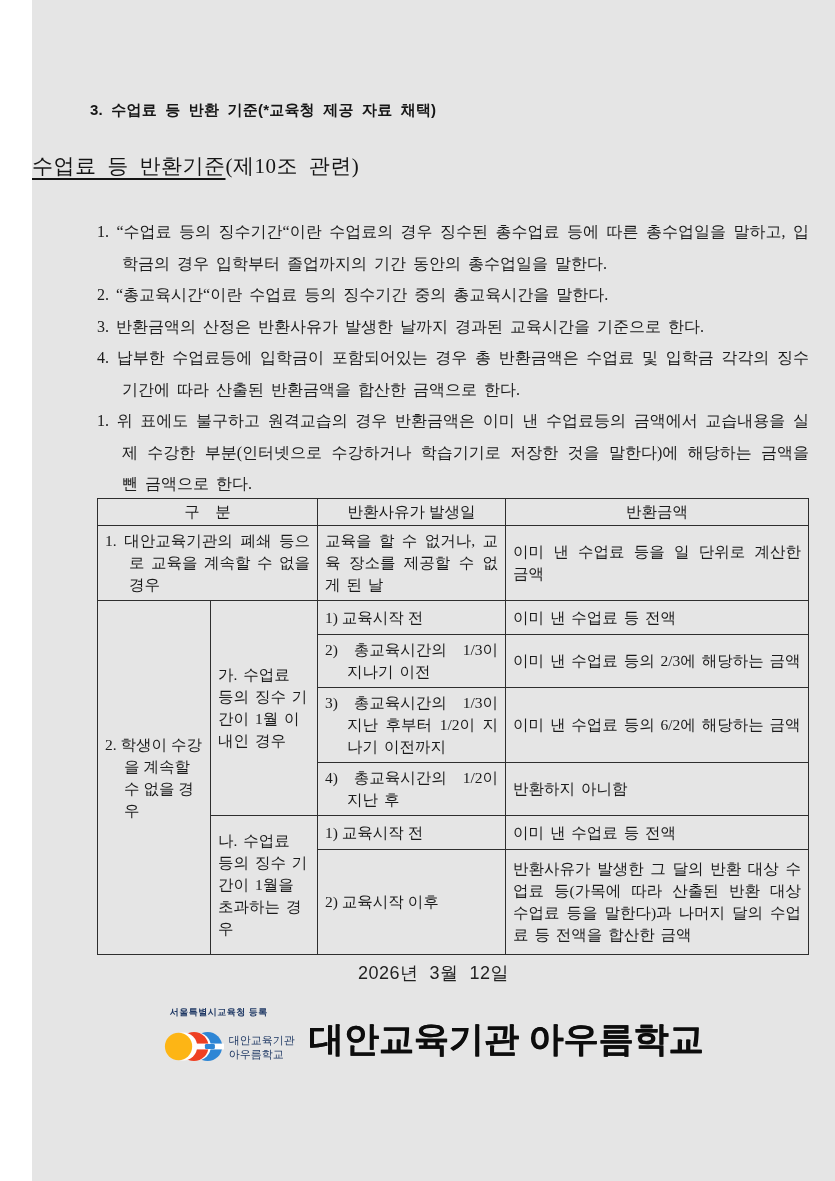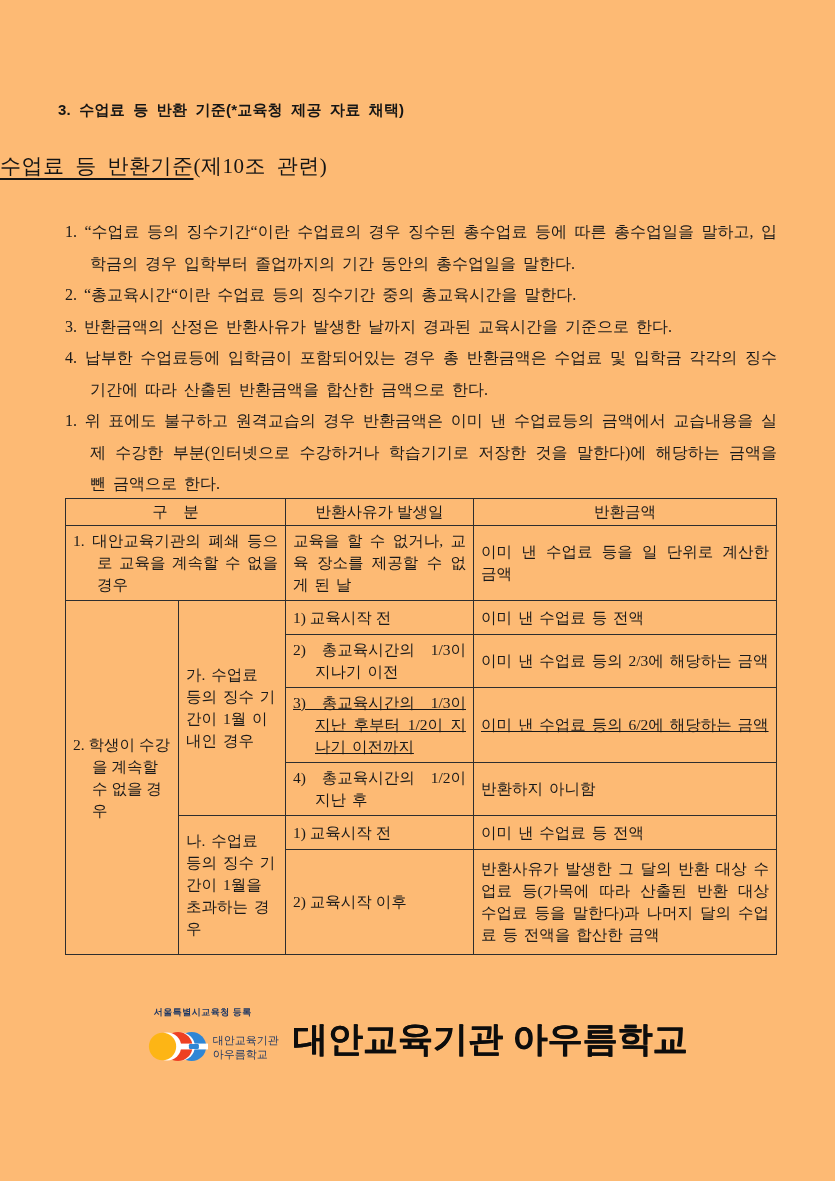--- a/index.html
+++ b/index.html
@@ -4,21 +4,21 @@
 <style>
   * { margin: 0; padding: 0; box-sizing: border-box; }
   html, body { background: #ffffff; }
   body {
     width: 835px; height: 1181px;
     font-family: "Liberation Serif", "DejaVu Serif", serif;
     color: #1c1c1c;
     position: relative;
     overflow: hidden;
   }
-  .page { position: absolute; inset: 0; background: #fdba74; }
+  .page { position: absolute; inset: 0; background: #e5e5e5; margin-left: 32px; }
 
   .heading {
     position: absolute; left: 58px; top: 101px;
     font-family: "Liberation Sans", "DejaVu Sans", sans-serif;
     font-size: 15px; font-weight: 700; letter-spacing: 0.2px;
     word-spacing: 4px; color: #151515;
   }
 
   .subtitle {
     position: absolute; left: 0; right: 0; top: 152px;
@@ -58,21 +58,21 @@
     border: 1.5px solid #2e2e2e;
     vertical-align: middle;
     padding: 4px 7px;
     font-weight: normal;
   }
   .refund-table th { text-align: center; white-space: pre; height: 26px; padding: 2px; }
   tr.r-h  { height: 26px; }
   tr.r-1  { height: 68px; }
   tr.r-a1 { height: 34px; }
   tr.r-a2 { height: 52px; }
-  tr.r-a3 { height: 69px; text-decoration: underline; }
+  tr.r-a3 { height: 69px; }
   tr.r-a4 { height: 46px; }
   tr.r-b1 { height: 34px; }
   tr.r-b2 { height: 105px; }
   td.just { text-align: justify; word-spacing: 2px; }
   td.hang24 { padding-left: 31px; text-indent: -24px; }
   td.hang19 { padding-left: 26px; text-indent: -19px; }
   td.hang22 { padding-left: 29px; text-indent: -22px; }
   td.glabel { text-align: left; word-spacing: 2px; }
 
   .date {
@@ -167,20 +167,21 @@
         <td class="hang22">1) 교육시작 전</td>
         <td class="just">이미 낸 수업료 등 전액</td>
       </tr>
       <tr class="r-b2">
         <td class="hang22">2) 교육시작 이후</td>
         <td class="just">반환사유가 발생한 그 달의 반환 대상 수업료 등(가목에 따라 산출된 반환 대상 수업료 등을 말한다)과 나머지 달의 수업료 등 전액을 합산한 금액</td>
       </tr>
     </tbody>
   </table>
 
+  <div class="date">2026년  3월  12일</div>
 
   <div class="brand">
     <div class="logo-group">
       <div class="reg">서울특별시교육청 등록</div>
       <svg width="60" height="55" viewBox="0 0 66 60" aria-hidden="true">
         <circle cx="48" cy="30" r="16" fill="#2E86D5"></circle>
         <circle cx="36" cy="30" r="15.5" fill="#ffffff"></circle>
         <circle cx="33" cy="30" r="16" fill="#EE4023"></circle>
         <circle cx="21" cy="30" r="15.5" fill="#ffffff"></circle>
         <circle cx="16" cy="30" r="15" fill="#FDB515"></circle>

